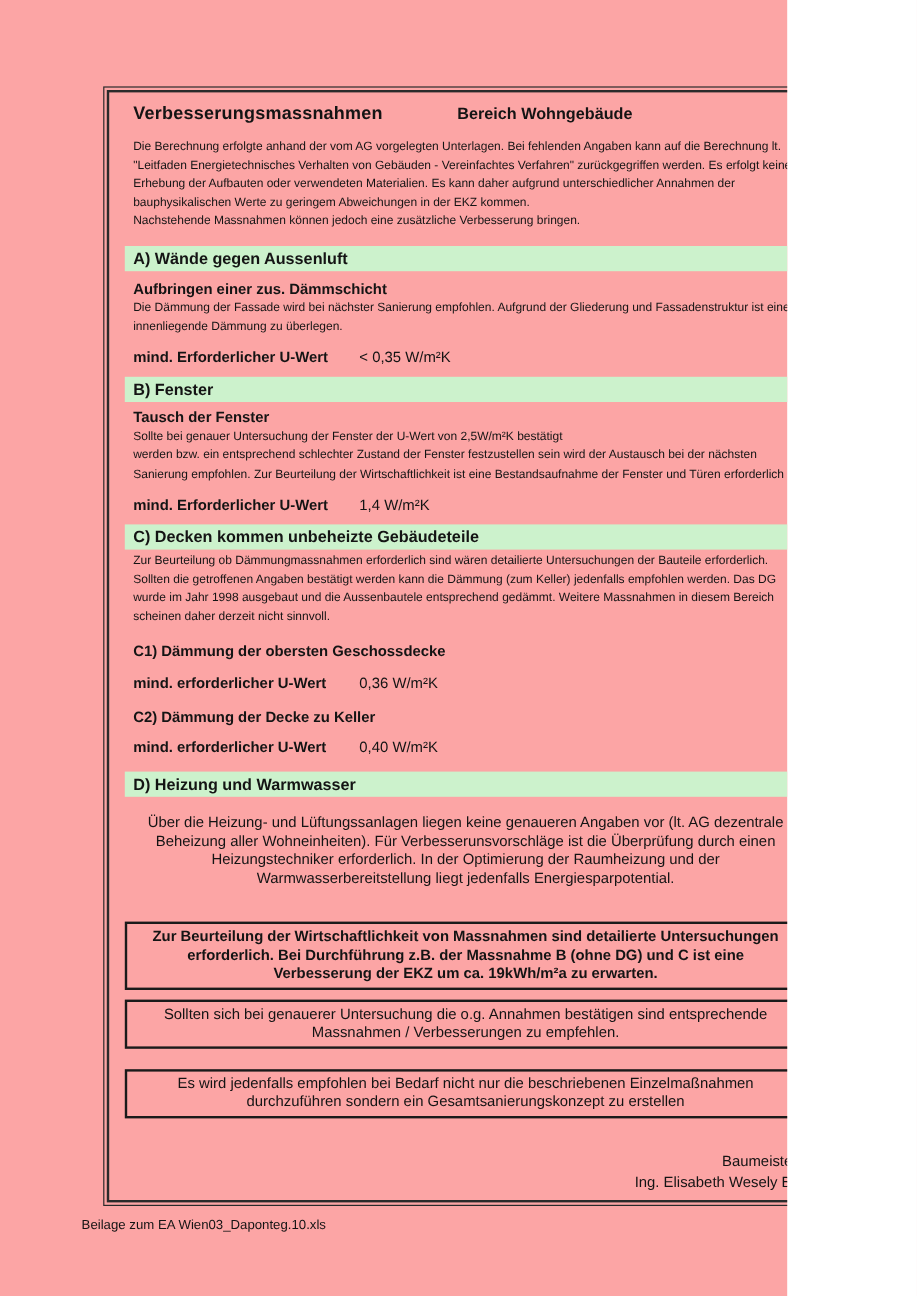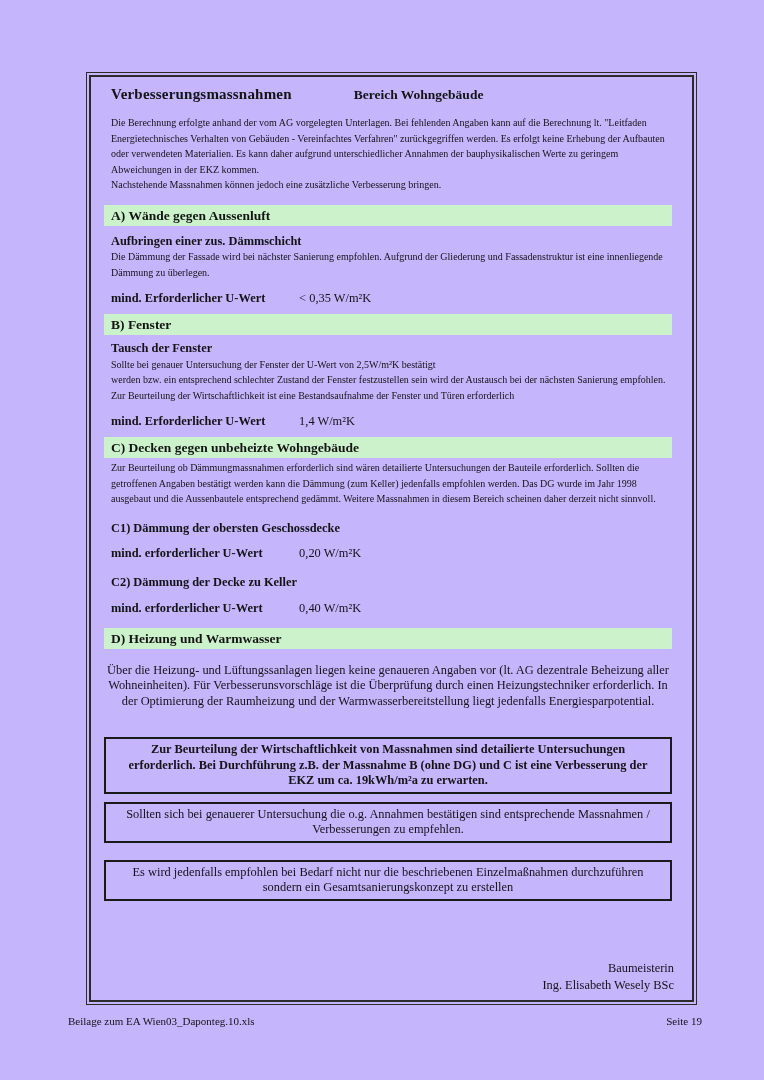--- a/index.html
+++ b/index.html
@@ -4,25 +4,24 @@
 <style>
   html, body {
     margin: 0;
     padding: 0;
     background: #ffffff;
     font-family: "Liberation Sans", sans-serif;
     color: #141414;
   }
   .canvas {
     position: relative;
-    width: 764px;
+    width: 656px;
     height: 1080px;
-    background: #c4b5fd;
+    background: #fca5a5;
     overflow: hidden;
-    font-family: Liberation Serif, serif;
   }
   .page-border {
     position: absolute;
     left: 86px;
     top: 72px;
     width: 611px;
     height: 933px;
     border: 1px solid #2b2b2b;
     padding: 2px;
     box-sizing: border-box;
@@ -163,28 +162,28 @@
       <div class="mt6">
         <div class="subhead">Tausch der Fenster</div>
         <div class="para">Sollte bei genauer Untersuchung der Fenster der U-Wert von 2,5W/m²K bestätigt
 werden bzw. ein entsprechend schlechter Zustand der Fenster festzustellen sein wird der Austausch bei der nächsten Sanierung empfohlen. Zur Beurteilung der Wirtschaftlichkeit ist eine Bestandsaufnahme der Fenster und Türen erforderlich</div>
       </div>
       <div class="uwert-row mt10">
         <span class="uwert-label">mind. Erforderlicher U-Wert</span>
         <span class="uwert-value">1,4 W/m²K</span>
       </div>
 
-      <div class="sec-header mt8">C) Decken gegen unbeheizte Wohngebäude</div>
+      <div class="sec-header mt8">C) Decken kommen unbeheizte Gebäudeteile</div>
       <p class="para mt2">Zur Beurteilung ob Dämmungmassnahmen erforderlich sind wären detailierte Untersuchungen der Bauteile erforderlich. Sollten die getroffenen Angaben bestätigt werden kann die Dämmung (zum Keller) jedenfalls empfohlen werden. Das DG wurde im Jahr 1998 ausgebaut und die Aussenbautele entsprechend gedämmt. Weitere Massnahmen in diesem Bereich scheinen daher derzeit nicht sinnvoll.</p>
 
       <div class="sub-block">
         <div class="sub-title">C1) Dämmung der obersten Geschossdecke</div>
         <div class="uwert-row">
           <span class="uwert-label">mind. erforderlicher U-Wert</span>
-          <span class="uwert-value">0,20 W/m²K</span>
+          <span class="uwert-value">0,36 W/m²K</span>
         </div>
       </div>
 
       <div class="sub-block">
         <div class="sub-title">C2) Dämmung der Decke zu Keller</div>
         <div class="uwert-row">
           <span class="uwert-label">mind. erforderlicher U-Wert</span>
           <span class="uwert-value">0,40 W/m²K</span>
         </div>
       </div>

